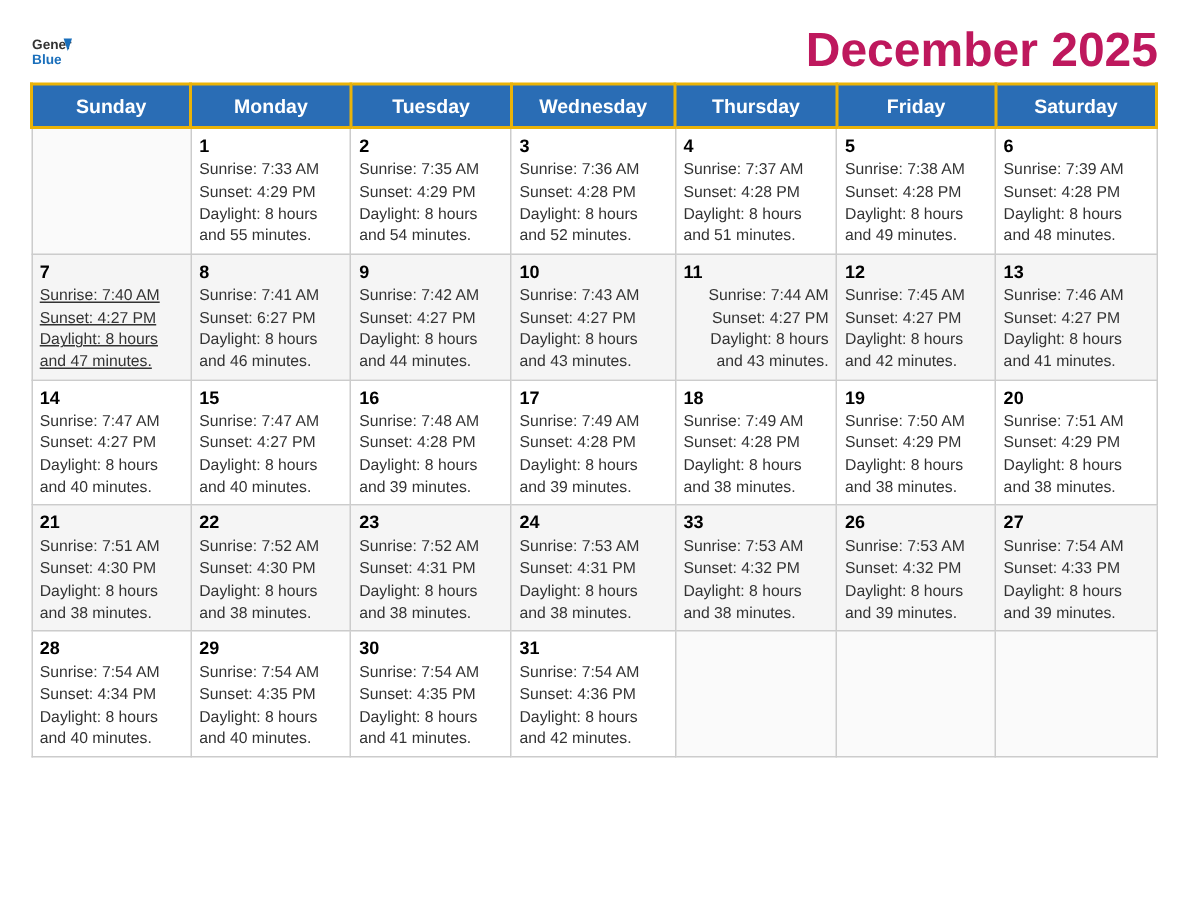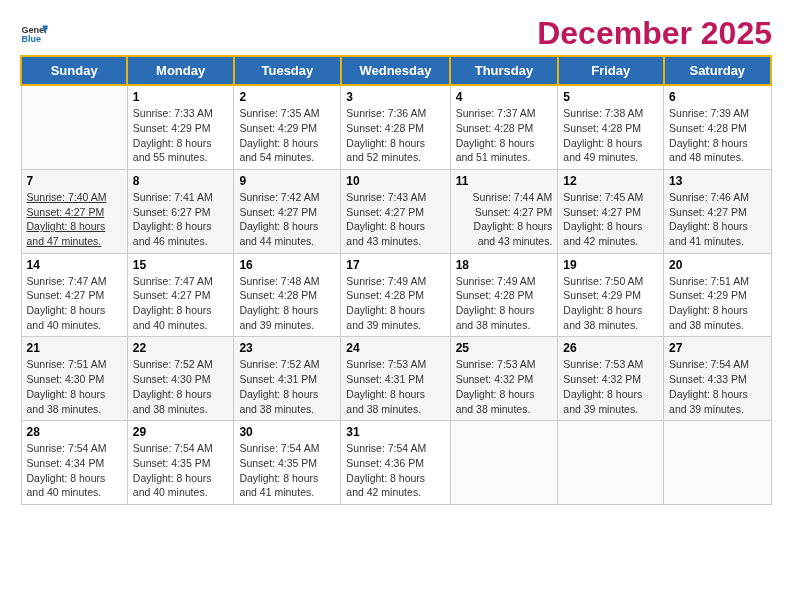--- a/index.html
+++ b/index.html
@@ -284,21 +284,21 @@
 and 38 minutes.</div>
           </td>
           <td>
             <span class="day-number">24</span>
             <div class="day-info" style="white-space: pre-line;">Sunrise: 7:53 AM
 Sunset: 4:31 PM
 Daylight: 8 hours
 and 38 minutes.</div>
           </td>
           <td>
-            <span class="day-number">25</span>
+            <span class="day-number">33</span>
             <div class="day-info" style="white-space: pre-line;">Sunrise: 7:53 AM
 Sunset: 4:32 PM
 Daylight: 8 hours
 and 38 minutes.</div>
           </td>
           <td>
             <span class="day-number">26</span>
             <div class="day-info" style="white-space: pre-line;">Sunrise: 7:53 AM
 Sunset: 4:32 PM
 Daylight: 8 hours

